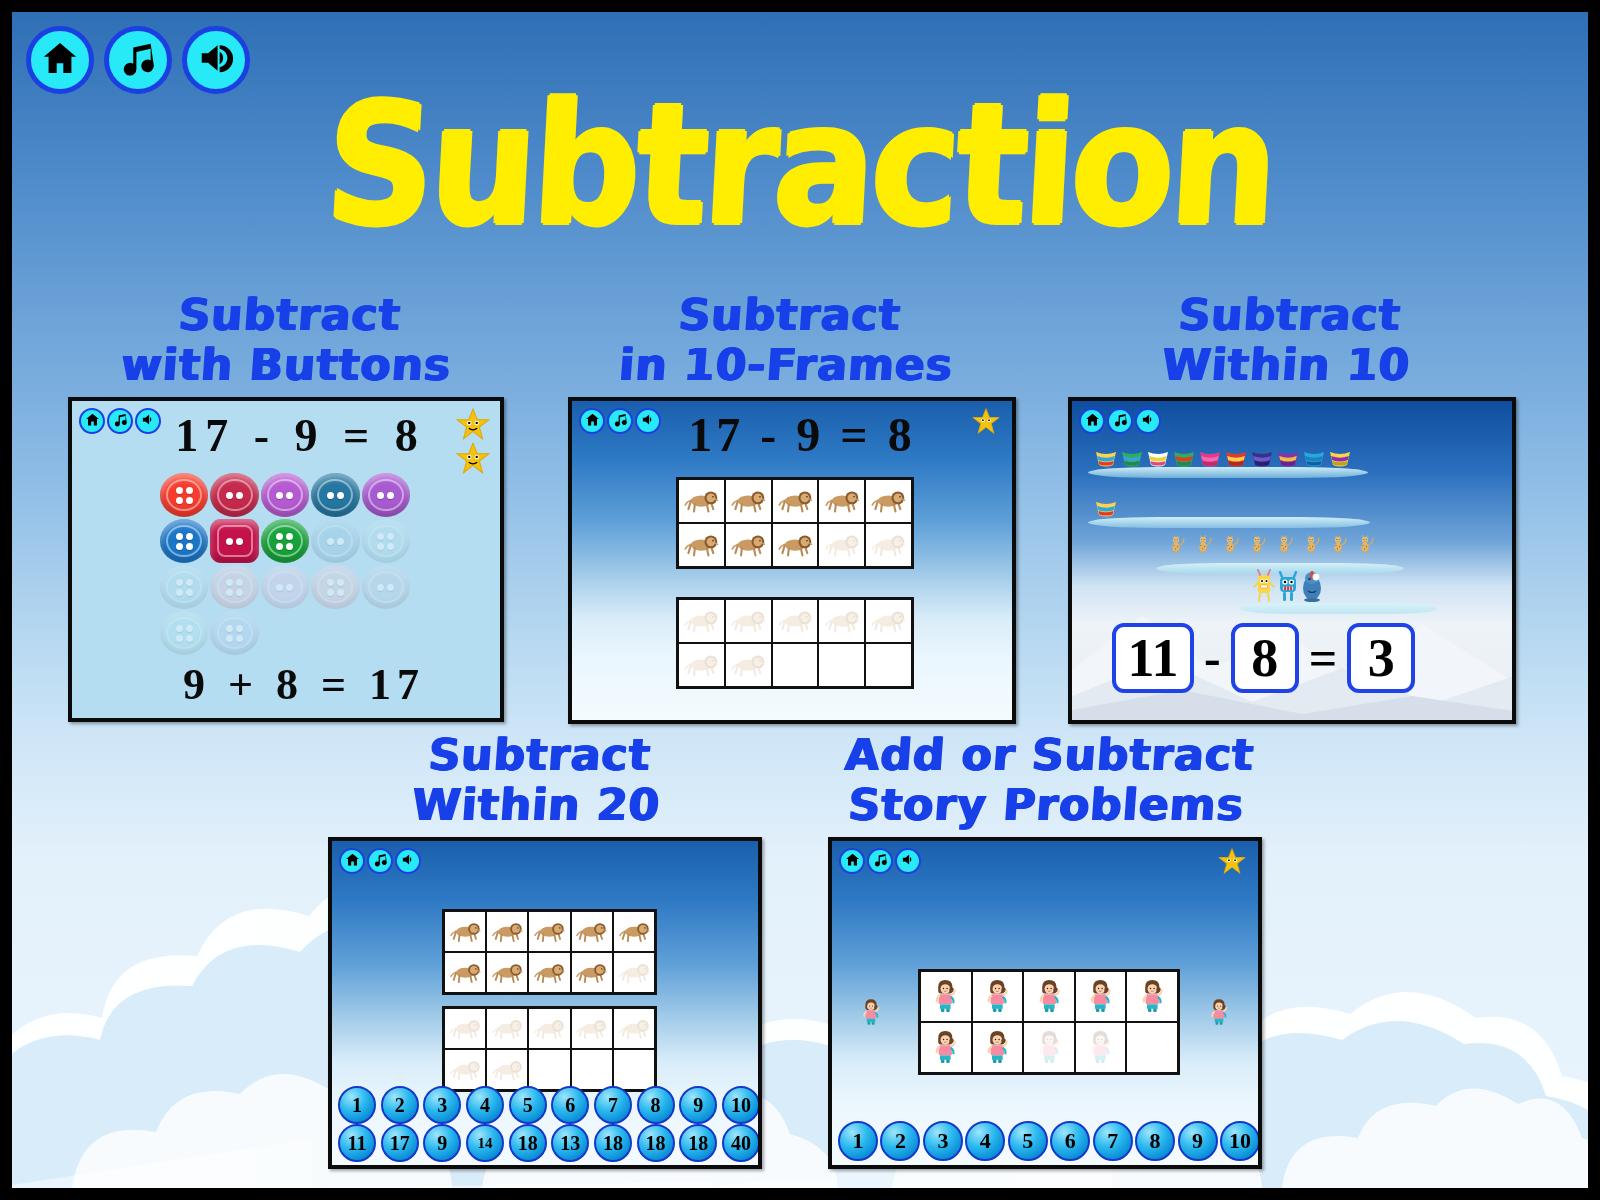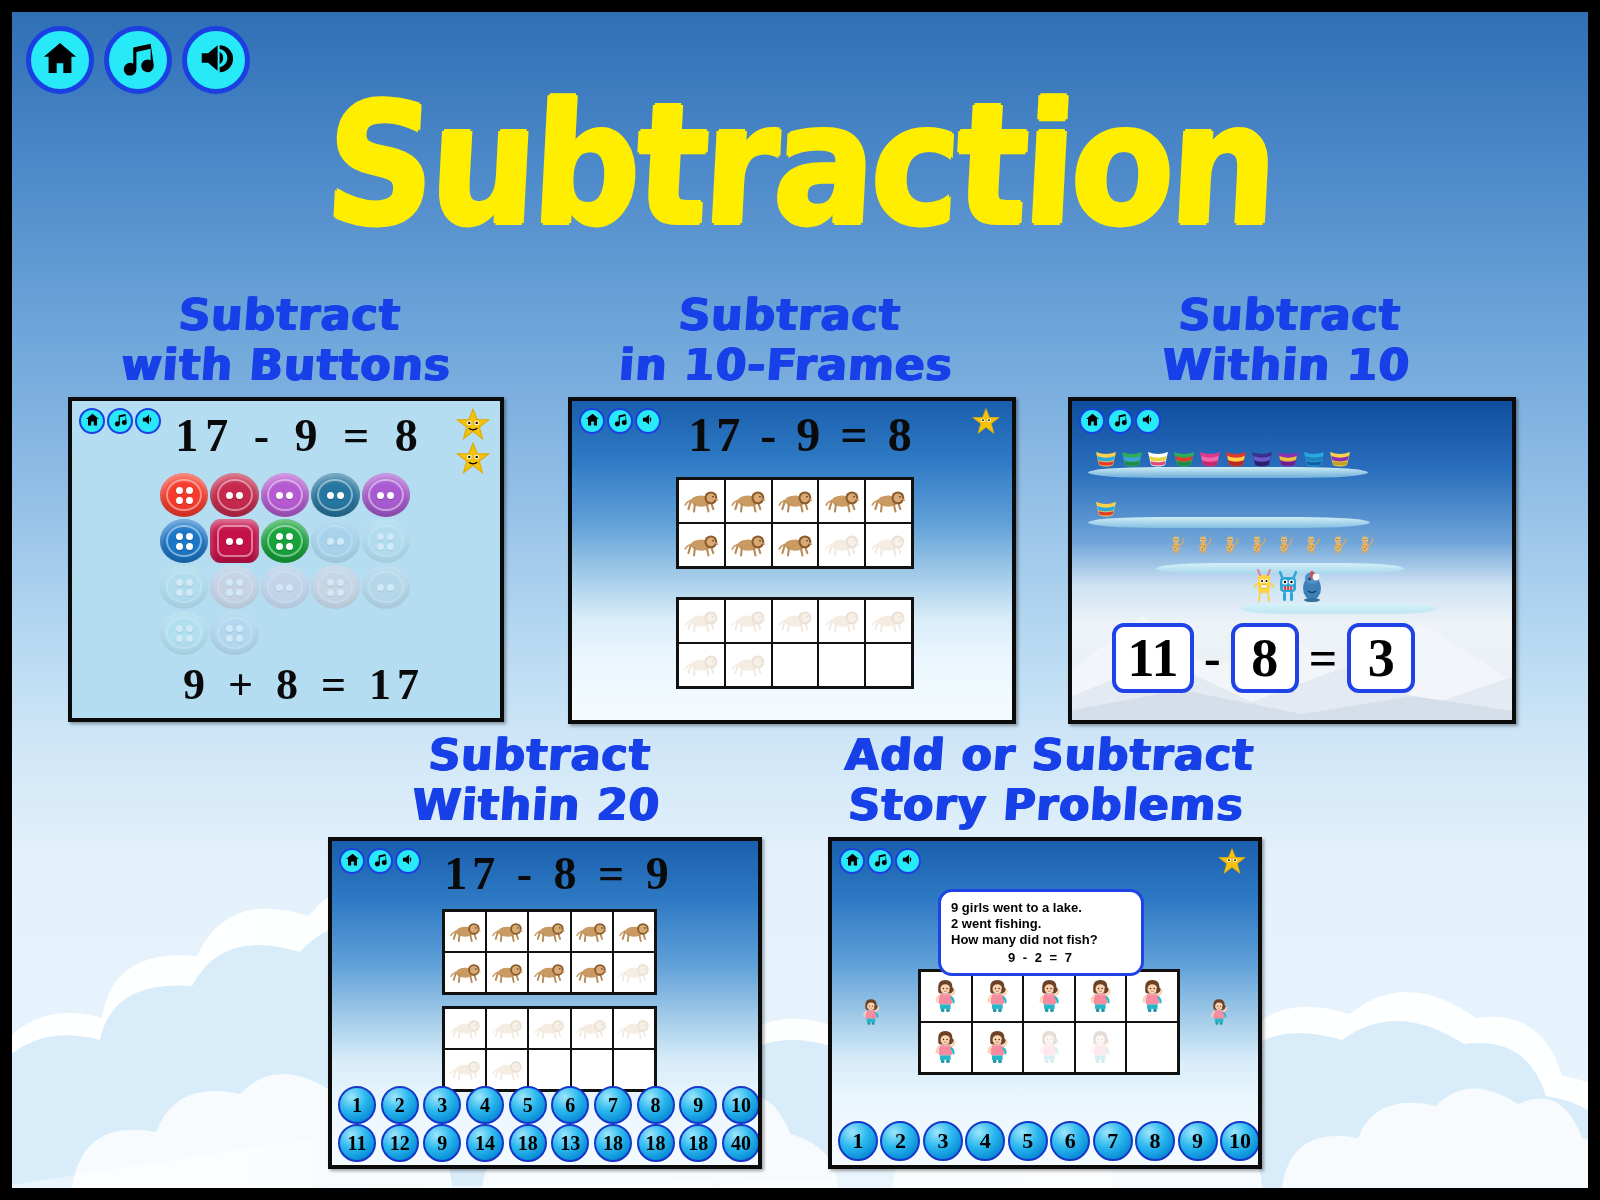--- a/index.html
+++ b/index.html
@@ -979,21 +979,20 @@
               <path d="M20 3 9 5.4v10.2a4 4 0 1 0 2 3.4V8.2l9-2v7.3a4 4 0 1 0 2 3.4z"></path>
             </svg></span>
         </div>
       <div class="mini-btn">
           <span><svg viewBox="0 0 24 24">
               <path d="M3 9v6h4l6 5V4L7 9zm13.5 3a4.5 4.5 0 0 0-2.2-3.9v7.8A4.5 4.5 0 0 0 16.5 12z"></path>
             </svg></span>
         </div>
     </div>
 
-    <div class="eq" style="top:6px; font-size:46px; letter-spacing:5px; padding-left:28px;">17 - 8 = 9</div>
 
     <div class="tenframe" id="c4-f1" style="left:110px; top:68px; width:215px; height:86px;">
         <div class="cell">
           <svg class="sprite" viewBox="0 0 48 40">
             <ellipse cx="24" cy="20" rx="13" ry="7" fill="#c99a62"></ellipse>
          <path d="M11 20 L8 30 M16 24 L15 33 M31 24 L33 33 M36 21 L39 30" stroke="#b98a55" stroke-width="2.6" stroke-linecap="round"></path>
          <circle cx="36" cy="16" r="8" fill="#8b5a2b"></circle>
          <circle cx="36" cy="16" r="5.4" fill="#d9ab74"></circle>
          <circle cx="38.6" cy="14.6" r="1" fill="#3a2512"></circle>
          <path d="M41.5 17.5 q2 .4 3 1.6" stroke="#c99a62" stroke-width="1.6" fill="none" stroke-linecap="round"></path>
@@ -1190,23 +1189,23 @@
         <div class="numtok" style="width: 38px; height: 38px; font-size: 20px;">4</div>
         <div class="numtok" style="width: 38px; height: 38px; font-size: 20px;">5</div>
         <div class="numtok" style="width: 38px; height: 38px; font-size: 20px;">6</div>
         <div class="numtok" style="width: 38px; height: 38px; font-size: 20px;">7</div>
         <div class="numtok" style="width: 38px; height: 38px; font-size: 20px;">8</div>
         <div class="numtok" style="width: 38px; height: 38px; font-size: 20px;">9</div>
         <div class="numtok" style="width: 38px; height: 38px; font-size: 20px;">10</div>
       </div>
     <div class="numrow" id="c4-n2" style="left:4px; bottom:3px; width:426px; justify-content:space-between; padding:0 2px;">
         <div class="numtok" style="width: 38px; height: 38px; font-size: 20px;">11</div>
-        <div class="numtok" style="width: 38px; height: 38px; font-size: 20px;">12</div>
+        <div class="numtok" style="width: 38px; height: 38px; font-size: 20px;">17</div>
         <div class="numtok" style="width: 38px; height: 38px; font-size: 20px;">9</div>
-        <div class="numtok" style="width: 38px; height: 38px; font-size: 20px;">14</div>
+        <div class="numtok" style="width: 38px; height: 38px; font-size: 15px;">14</div>
         <div class="numtok" style="width: 38px; height: 38px; font-size: 20px;">18</div>
         <div class="numtok" style="width: 38px; height: 38px; font-size: 20px;">13</div>
         <div class="numtok" style="width: 38px; height: 38px; font-size: 20px;">18</div>
         <div class="numtok" style="width: 38px; height: 38px; font-size: 20px;">18</div>
         <div class="numtok" style="width: 38px; height: 38px; font-size: 20px;">18</div>
         <div class="numtok" style="width: 38px; height: 38px; font-size: 20px;">40</div>
       </div>
   </div>
 
   <div class="card-title" style="left:796px; top:718px; width:480px;">
@@ -1235,26 +1234,20 @@
     <div class="star" style="right:12px; top:6px; width:28px;height:28px;">
       <svg viewBox="0 0 32 32">
           <polygon points="16,2 20,12 31,12 22,19 25,30 16,23 7,30 10,19 1,12 12,12" fill="#f5c20e" stroke="#e0a900" stroke-width="1"></polygon>
           <circle cx="12.5" cy="15" r="2" fill="#fff"></circle>
           <circle cx="19.5" cy="15" r="2" fill="#fff"></circle>
           <circle cx="12.5" cy="15" r="1" fill="#000"></circle>
           <circle cx="19.5" cy="15" r="1" fill="#000"></circle>
         </svg>
     </div>
 
-    <div class="storybox" style="left:106px; top:48px; width:206px;">
-      <div class="ln">9 girls went to a lake.</div>
-      <div class="ln">2 went fishing.</div>
-      <div class="ln">How many did not fish?</div>
-      <div class="ans">9  -  2  =  7</div>
-    </div>
 
     <div id="c5-left" style="position:absolute; left:22px; top:145px; width:34px; height:52px; z-index:6;"><svg class="sprite" viewBox="0 0 48 40" style="width: 100%; height: 100%;">
           <path d="M24 2 q8 0 8 8 v4 q0 3 -3 3 h-10 q-3 0 -3-3 v-4 q0-8 8-8z" fill="#6b4226"></path>
          <circle cx="24" cy="12" r="5.4" fill="#fbd3b0"></circle>
          <circle cx="22" cy="11.5" r=".8" fill="#2a1a08"></circle>
           <circle cx="26" cy="11.5" r=".8" fill="#2a1a08"></circle>
          <path d="M22.4 14.2 q1.6 1.2 3.2 0" stroke="#b5675a" stroke-width=".9" fill="none"></path>
          <circle cx="31" cy="13" r="2.6" fill="#6b4226"></circle>
          <path d="M18.5 18 h11 q2 0 2 2.4 v7 q0 2 -2 2 h-11 q-2 0 -2-2 v-7 q0-2.4 2-2.4z" fill="#f78ca0"></path>
          <path d="M18 29.4 h12 v5 h-12z" fill="#25b6c7"></path>

